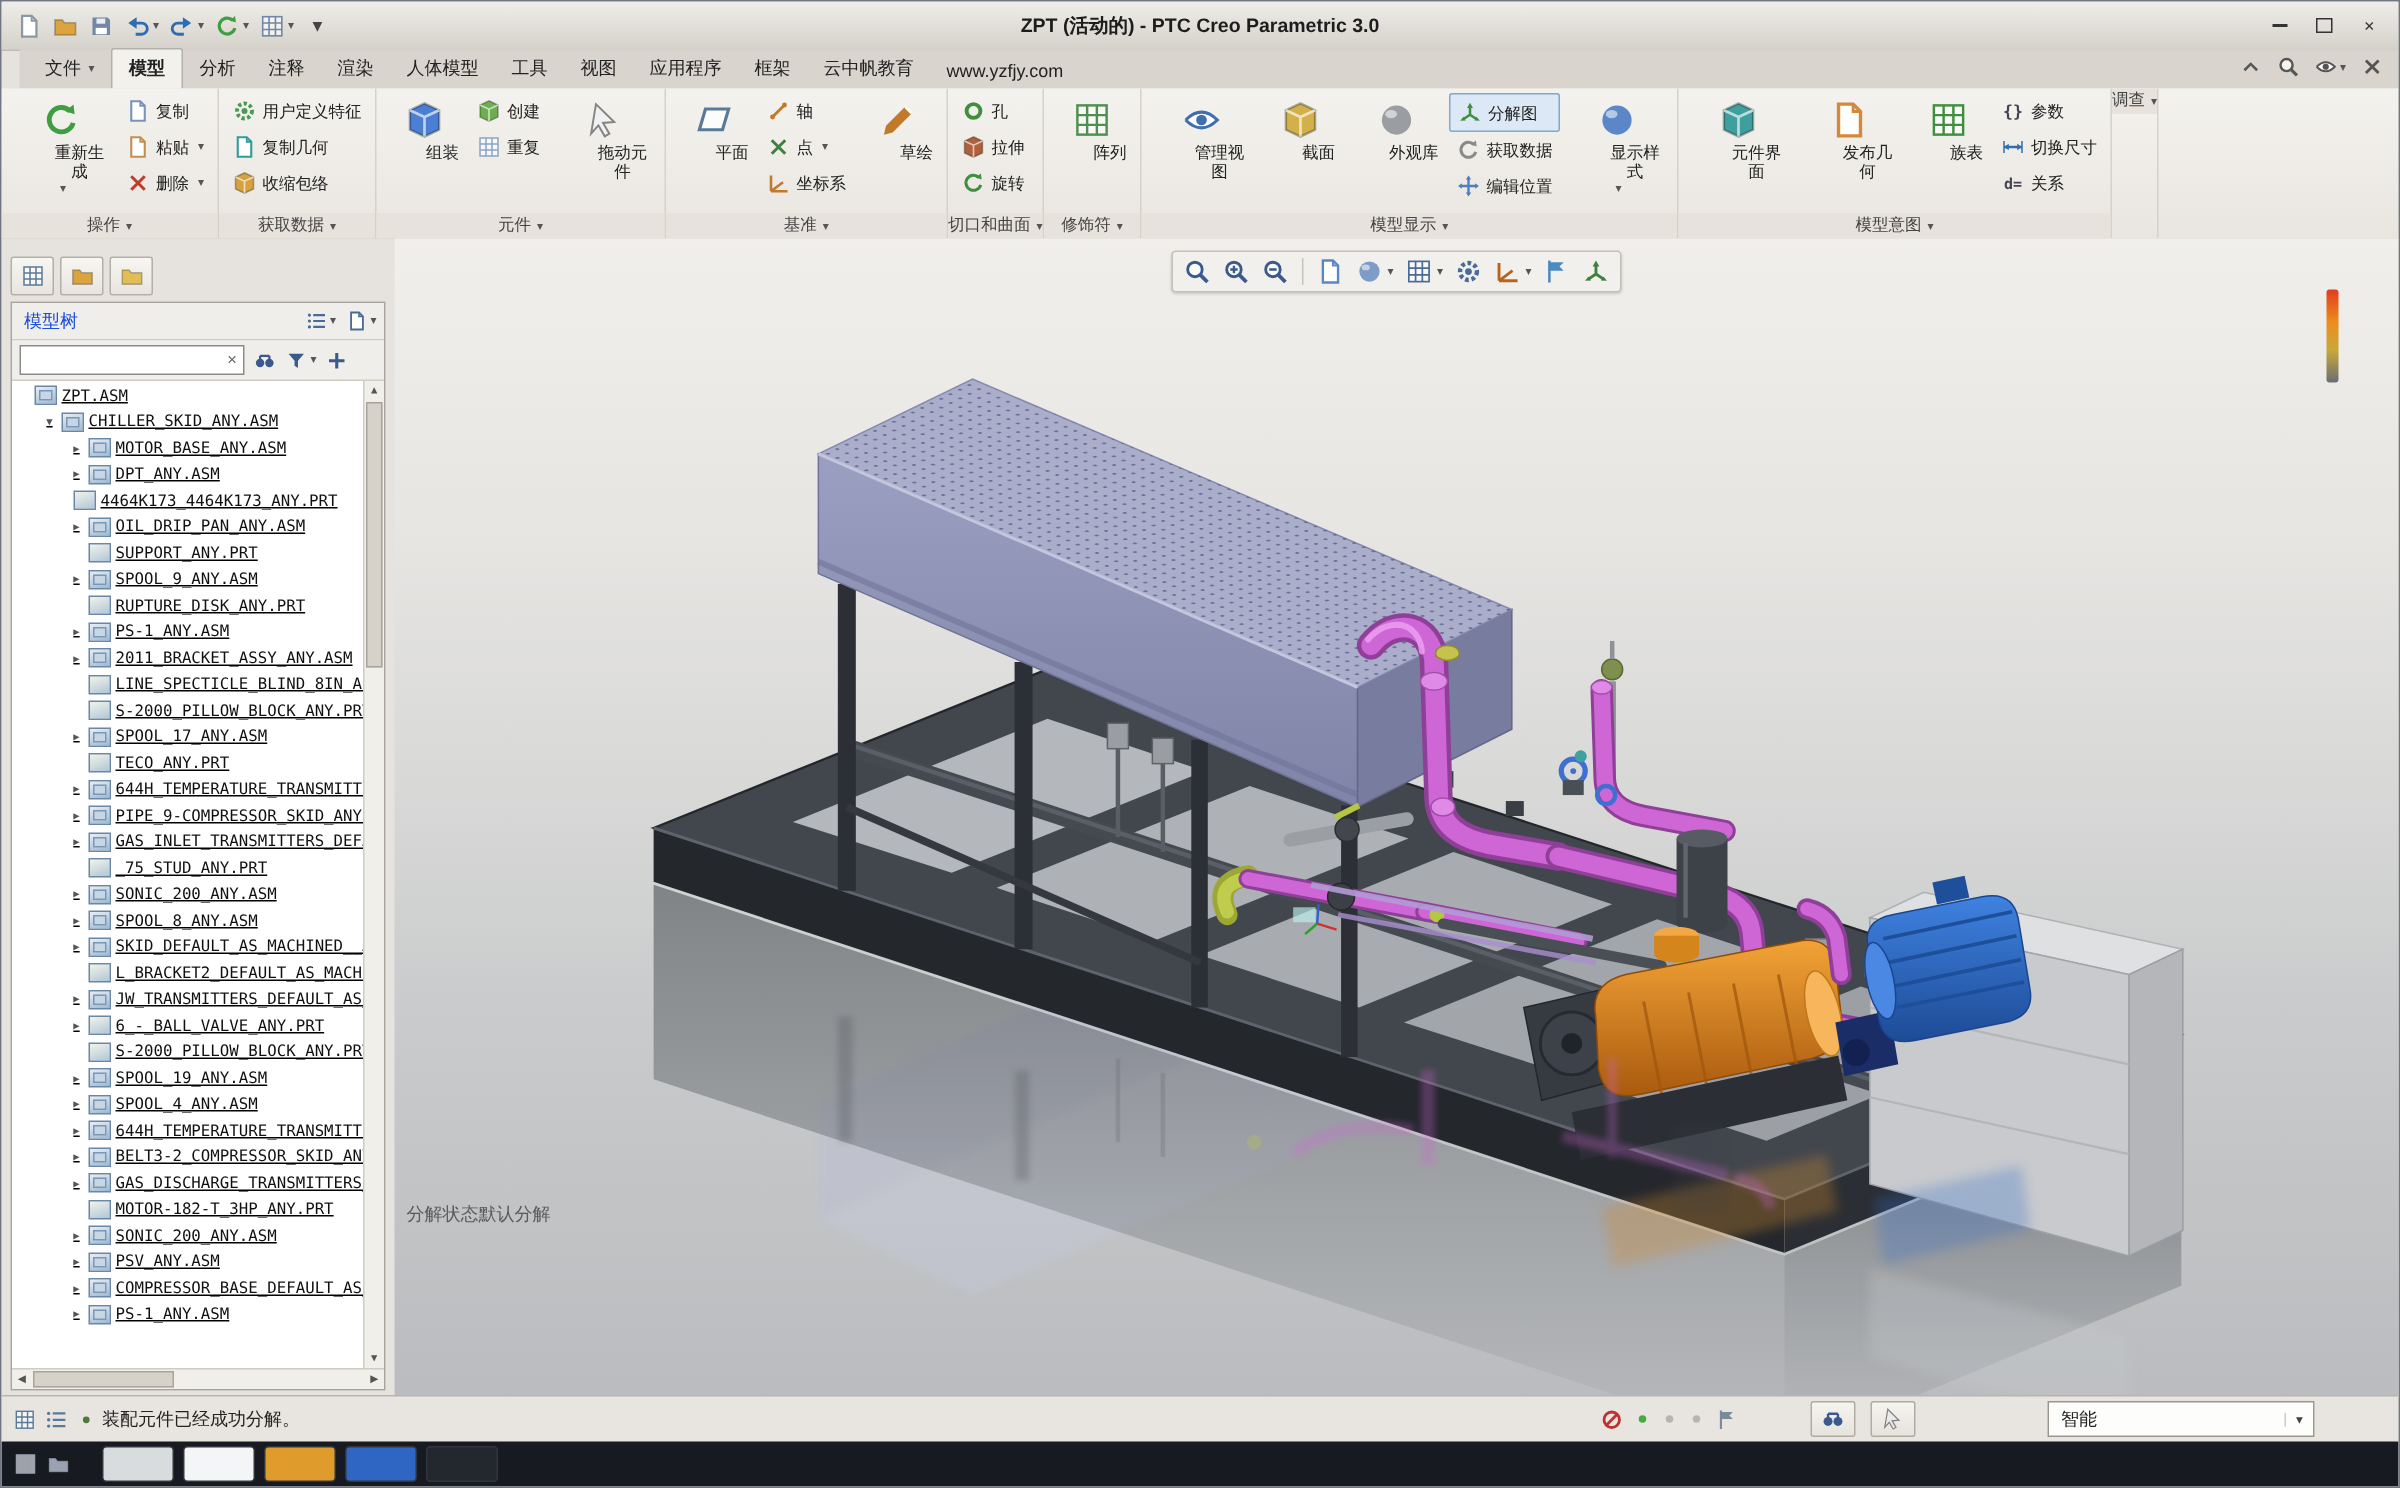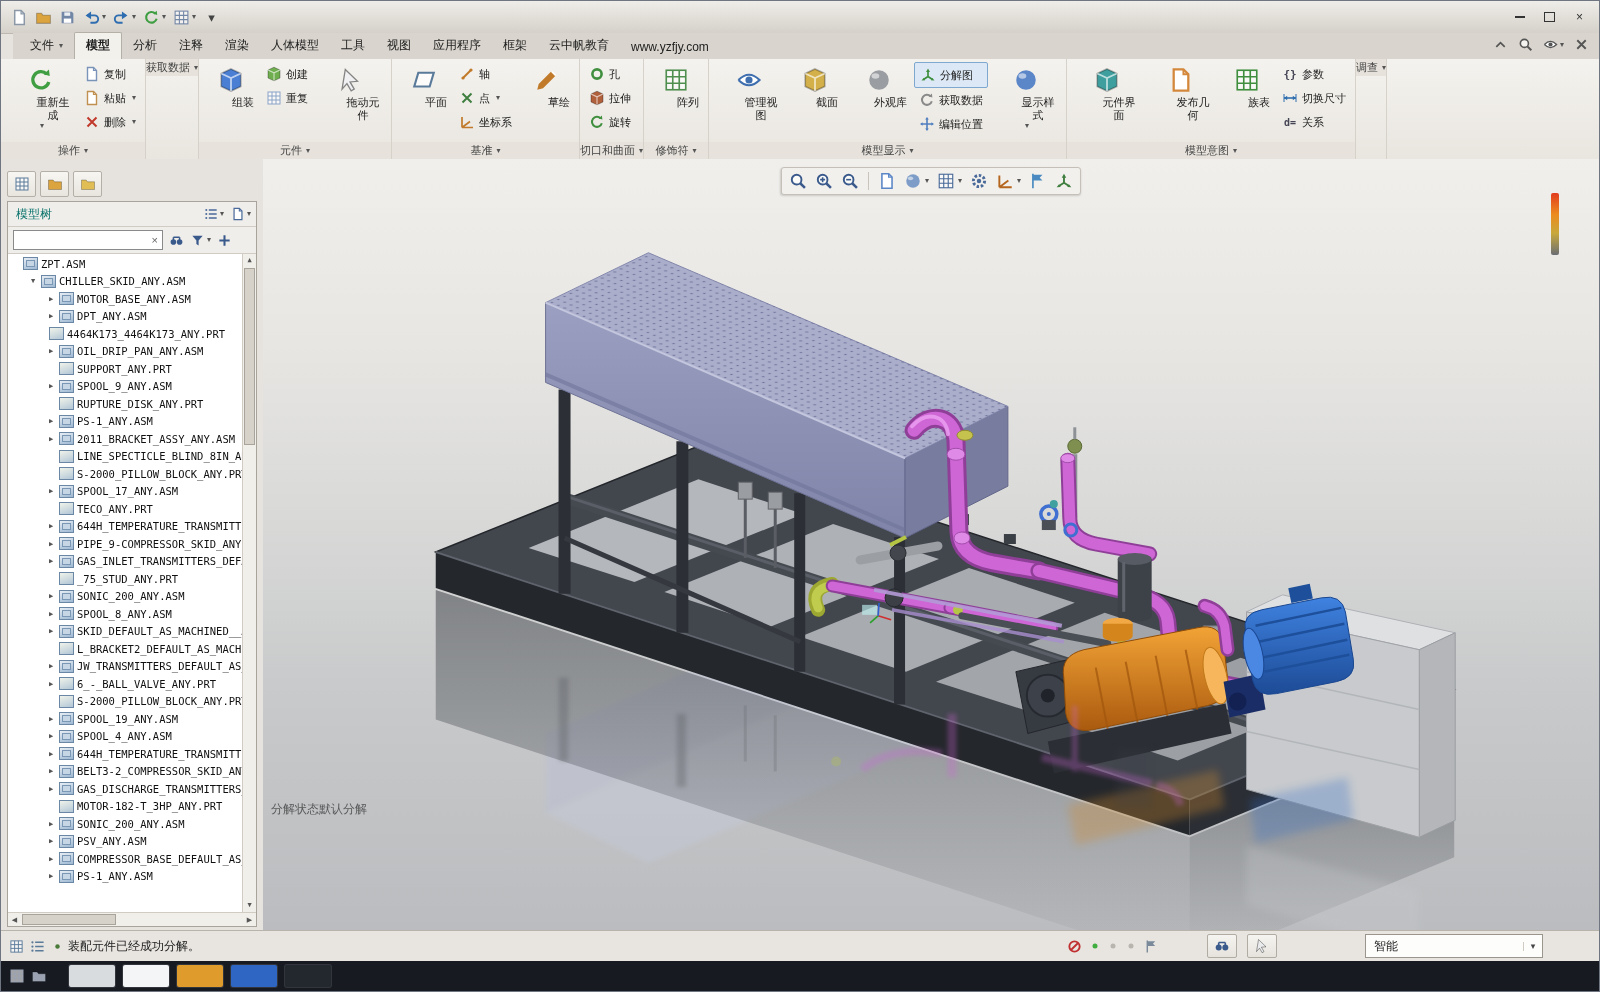--- a/index.html
+++ b/index.html
@@ -33,31 +33,31 @@
   .rstack{display:flex;flex-direction:column;justify-content:flex-start;}
   .rsmall{display:flex;align-items:center;gap:4px;height:24px;padding:0 5px;font-size:11px;color:#222;border-radius:2px;white-space:nowrap;}
   .ract{background:#dce8f5;border:1px solid #7fa8d0;}
   
   .main{position:absolute;top:158px;left:0;right:0;bottom:60px;background:#e6e3de;}
   .navtabs{position:absolute;left:6px;top:12px;display:flex;gap:4px;}
   .navbtn{width:27px;height:24px;border:1px solid #b4b0a8;background:linear-gradient(#f8f6f2,#e8e5df);display:flex;align-items:center;justify-content:center;border-radius:2px;}
   
   .panel{position:absolute;left:6px;top:42px;width:248px;bottom:4px;background:#fff;border:1px solid #a8a49c;display:flex;flex-direction:column;}
   .phead{height:24px;background:#f0eeea;border-bottom:1px solid #d0ccc4;display:flex;align-items:center;padding:0 5px;flex:none;}
-  .ptitle{font-size:12px;color:#0f766e;padding-left:3px;}
+  .ptitle{font-size:12px;color:#1d4ed8;padding-left:3px;}
   .phicons{margin-left:auto;display:flex;gap:7px;align-items:center;}
   .phbtn{display:flex;align-items:center;}
   .psearch{height:26px;background:#f0eeea;border-bottom:1px solid #d0ccc4;display:flex;align-items:center;padding:0 5px;gap:6px;flex:none;}
   .sinput{width:148px;height:18px;border:1px solid #8a8a8a;background:#fff;display:flex;align-items:center;}
   .sinput input{border:none;outline:none;flex:1;min-width:0;height:14px;font-size:11px;padding:0 3px;background:transparent;}
   .sclear{padding:0 4px;color:#666;font-size:11px;line-height:1;}
   .searchicons{display:flex;gap:6px;align-items:center;}
   .tree{flex:1;overflow:hidden;position:relative;font-family:"DejaVu Sans Mono","Liberation Mono",monospace;font-size:10.5px;}
   .treerows{position:absolute;left:0;top:1px;right:13px;bottom:0;overflow:hidden;}
-  .trow{display:flex;align-items:center;height:17.5px;gap:3px;white-space:nowrap;overflow:hidden;}
+  .trow{display:flex;align-items:center;height:17.5px;gap:3px;white-space:nowrap;overflow:hidden;text-decoration:underline;}
   .tarrow{width:10px;font-size:7px;color:#555;text-align:center;flex:none;}
   .tlabel{color:#101010;}
   .tico{width:13px;height:11px;flex:none;border:1px solid #6a88a6;background:linear-gradient(160deg,#e8eef4,#9db8d2);position:relative;}
   .tico.asm::after{content:"";position:absolute;left:2px;top:2px;right:2px;bottom:2px;border:1px solid #7a98b6;background:#c7d6e4;}
   .tico.prt{background:linear-gradient(160deg,#f0f3ea,#b2c6d6);}
   .vsb{position:absolute;right:0;top:0;bottom:0;width:13px;background:#f1efe9;border-left:1px solid #d0ccc4;}
   .vsb .sarr{position:absolute;left:0;right:0;height:13px;font-size:7px;color:#555;text-align:center;line-height:13px;}
   .vsb .thumb{position:absolute;left:1px;right:1px;top:14px;height:175px;background:#d6d2ca;border:1px solid #a8a49c;}
   .hsb{height:13px;background:#f1efe9;border-top:1px solid #d0ccc4;position:relative;flex:none;font-size:7px;color:#555;}
   .hsb .harr{position:absolute;top:0;bottom:0;width:13px;text-align:center;line-height:13px;}
@@ -283,20 +283,21 @@
             <svg viewBox="0 0 16 16" style="color:#7286a6">
               <use href="#sy-grid"></use>
             </svg>
           </span>
           <span class="dd">▾</span>
         </span>
         <span class="qbtn">
           <span class="ic" style="height: 17px; width: 17px; color: rgb(68, 68, 68); font-size: 13px;">▾</span>
         </span>
       </div>
+    <div class="title">ZPT (活动的) - PTC Creo Parametric 3.0</div>
     <div class="wctl">
       <div class="wbtn">
           <span class="minbar"></span>
         </div>
       <div class="wbtn">
           <span class="restore-box"></span>
         </div>
       <div class="wbtn">
           <span>×</span>
         </div>
@@ -416,20 +417,48 @@
               <span class="dd">▾</span>
             </div>
           </div>
         </div>
         <div class="rglabel">
           <span>操作</span>
           <span class="dd">▾</span>
         </div>
       </div>
       <div class="rgroup">
+        <div class="ritems">
+          <div class="rstack">
+            <div class="rsmall">
+              <span class="ic" style="height: 16px; width: 16px;">
+                <svg viewBox="0 0 16 16" style="color:#4a9a55">
+                  <use href="#sy-gear"></use>
+                </svg>
+              </span>
+              <span class="rslab">用户定义特征</span>
+            </div>
+            <div class="rsmall">
+              <span class="ic" style="height: 16px; width: 16px;">
+                <svg viewBox="0 0 16 16" style="color:#2e9c9c">
+                  <use href="#sy-sheet"></use>
+                </svg>
+              </span>
+              <span class="rslab">复制几何</span>
+            </div>
+            <div class="rsmall">
+              <span class="ic" style="height: 16px; width: 16px;">
+                <svg viewBox="0 0 16 16" style="color:#d7a13f">
+                  <use href="#sy-box3d"></use>
+                </svg>
+              </span>
+              <span class="rslab">收缩包络</span>
+            </div>
+          </div>
+        </div>
         <div class="rglabel">
           <span>获取数据</span>
           <span class="dd">▾</span>
         </div>
       </div>
       <div class="rgroup">
         <div class="ritems">
           <div class="rbig">
             <span class="ic" style="height: 26px; width: 26px;">
               <svg viewBox="0 0 16 16" style="color:#4a7fd4">

